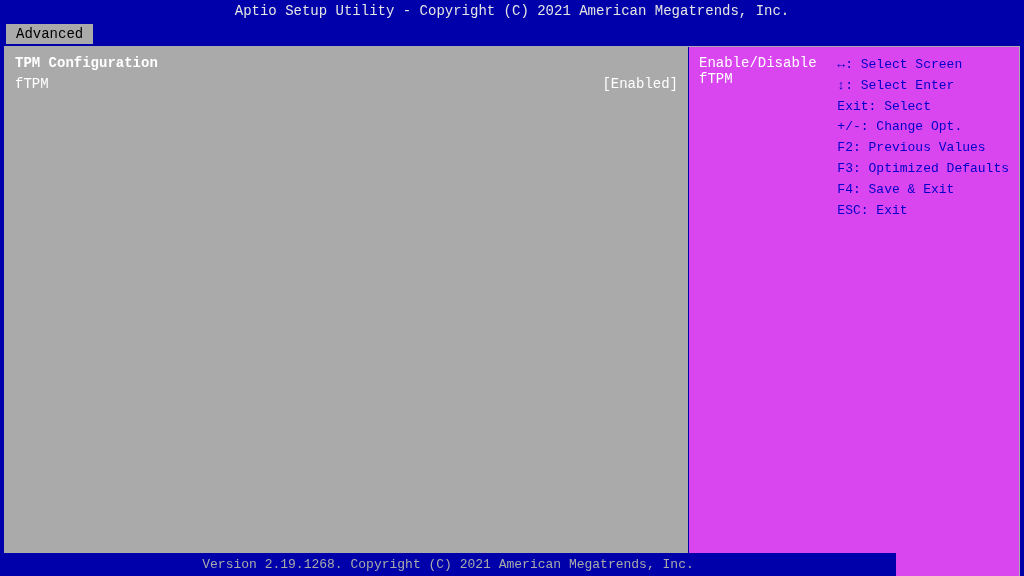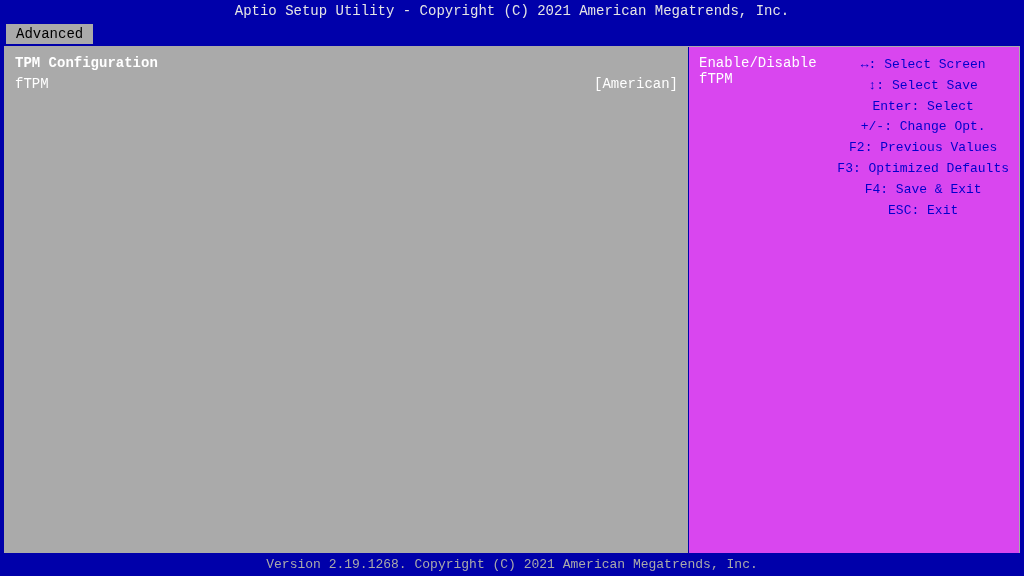--- a/index.html
+++ b/index.html
@@ -106,27 +106,26 @@
     }
 
     #footer {
       background-color: #0000AA;
       text-align: center;
       padding: 4px 0;
       color: #AAAAAA;
       font-size: 13px;
       position: absolute;
       bottom: 0;
-      width: 1024px;
+      width: 896px;
     }
 
     .shortcut-line {
       color: #0000CC;
       font-size: 13px;
-      text-align: center;
     }
   </style>
 </head>
 <body>
 
 <div id="title-bar">
   <span>Aptio Setup Utility - Copyright (C) 2021 American Megatrends, Inc.</span>
 </div>
 
 <div id="tab-bar">
@@ -134,34 +133,34 @@
     <span>Advanced</span>
   </div>
 </div>
 
 <div id="main-area">
 
   <div id="left-panel">
     <div class="section-title">TPM Configuration</div>
     <div class="config-row">
       <span class="config-key">fTPM</span>
-      <span class="config-value">[American]</span>
+      <span class="config-value">[Enabled]</span>
     </div>
   </div>
 
   <div id="right-panel">
 
     <div id="help-text-area">
       <span id="help-description">Enable/Disable fTPM</span>
     </div>
 
     <div id="shortcuts-area">
     <div class="shortcut-line">↔: Select Screen</div>
-        <div class="shortcut-line">↕: Select Save</div>
-        <div class="shortcut-line">Enter: Select</div>
+        <div class="shortcut-line">↕: Select Enter</div>
+        <div class="shortcut-line">Exit: Select</div>
         <div class="shortcut-line">+/-: Change Opt.</div>
         <div class="shortcut-line">F2: Previous Values</div>
         <div class="shortcut-line">F3: Optimized Defaults</div>
         <div class="shortcut-line">F4: Save &amp; Exit</div>
         <div class="shortcut-line">ESC: Exit</div>
       </div>
 
   </div>
 </div>
 

